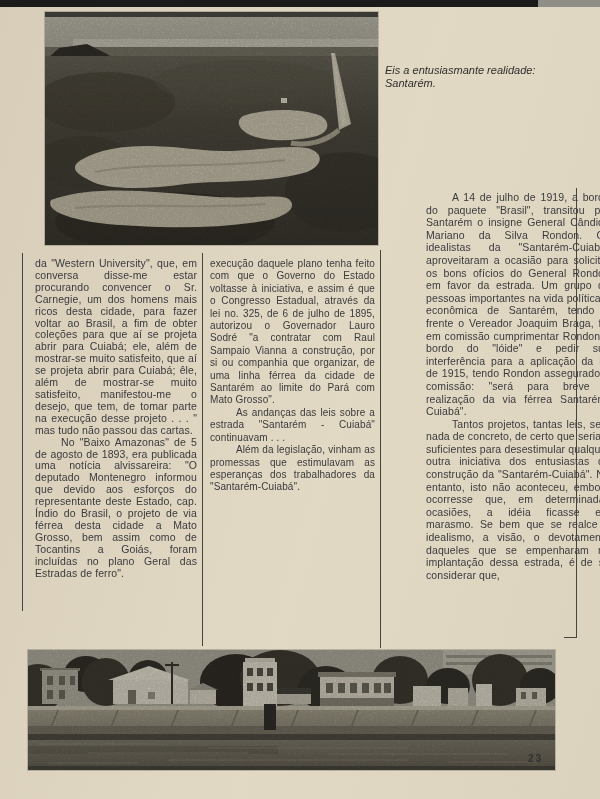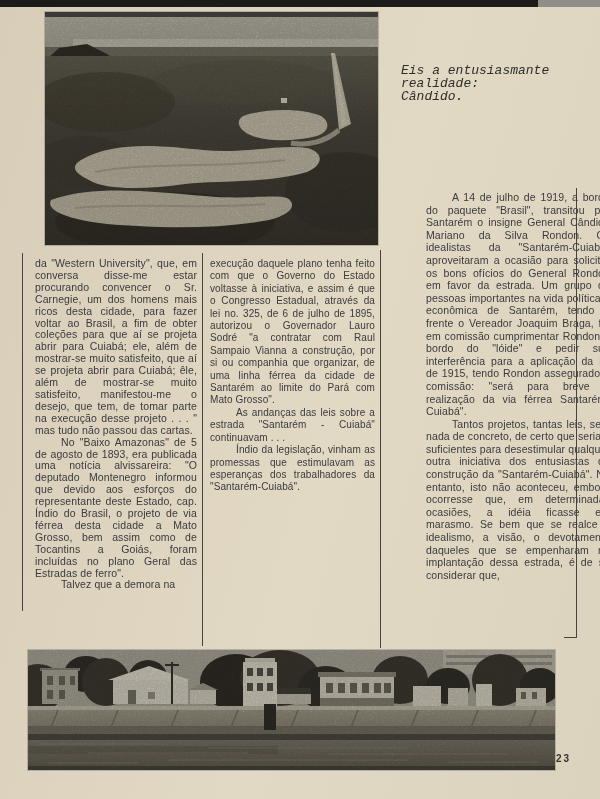--- a/index.html
+++ b/index.html
@@ -9,39 +9,39 @@
     font-family:"Liberation Sans",sans-serif;color:#3a3a3c;
   }
   .top-bar{position:absolute;left:0;top:0;width:600px;height:7px;background:#1b1b19;}
   .top-bar-right{position:absolute;left:538px;top:0;width:62px;height:7px;background:#8f8f87;}
   .photo{position:absolute;overflow:hidden;box-shadow:0 0 0 1px rgba(60,58,50,.25);}
   .photo-top{left:45px;top:12px;width:333px;height:233px;}
   .photo-bottom{left:28px;top:650px;width:527px;height:120px;}
   .photo svg{display:block;width:100%;height:100%;}
   .caption{
     position:absolute;left:385px;top:64px;width:200px;
-    font-family:Liberation Mono, monospace;font-style:italic;
-    font-size:13px;line-height:13px;color:#2e2d2b;margin-left:16px;
+    font-family:Liberation Sans, sans-serif;font-style:italic;
+    font-size:11px;line-height:13px;color:#2e2d2b;
   }
   .col{position:absolute;text-align:justify;letter-spacing:.1px;}
   .col p{margin:0;text-indent:26px;}
   .col p.cont{text-indent:0;}
   .col-left{left:35px;top:258px;width:162px;font-size:10.5px;line-height:11.9px;}
   .col-middle{left:210px;top:258px;width:165px;font-size:10px;line-height:12.4px;}
   .col-right{left:386px;top:191px;width:184px;font-size:10.5px;line-height:12.6px;margin-left:40px;}
   .rule{position:absolute;width:1px;background:#45443f;}
   .rule-left{left:22px;top:253px;height:358px;}
   .rule-mid1{left:202px;top:253px;height:393px;}
   .rule-mid2{left:380px;top:250px;height:398px;}
   .rule-right{left:576px;top:188px;height:450px;}
   .rule-right::after{
     content:"";position:absolute;left:-12px;bottom:0;width:12px;height:1px;background:#45443f;
   }
   .page-number{
-    position:absolute;left:556px;top:753px;
+    position:absolute;left:528px;top:753px;
     font-size:10px;font-weight:bold;letter-spacing:2px;color:#33322e;
   }
 </style>
 </head>
 <body>
 
 <div class="page">
 
   <div class="top-bar"></div>
   <div class="top-bar-right"></div>
@@ -90,38 +90,37 @@
         <polygon points="286,41 290,41 306,112 294,118" fill="#d9d1bb"></polygon>
         <polygon points="287,41 289,41 302,112 297,114" fill="#e4ddc8"></polygon>
         <rect x="236" y="86" width="6" height="5" fill="#e8e2d0"></rect>
       </g>
       <rect x="0" y="0" width="333" height="233" filter="url(#grain)" opacity="0.28"></rect>
     </svg>
   </div>
 
   <div class="caption">
     <div>Eis a entusiasmante realidade:</div>
-    <div>Cândido.</div>
+    <div>Santarém.</div>
   </div>
 
   <div class="rule rule-left"></div>
   <div class="rule rule-mid1"></div>
   <div class="rule rule-mid2"></div>
   <div class="rule rule-right"></div>
 
   <div class="col col-left">
     <p class="cont">da "Western University", que, em conversa disse-me estar procurando convencer o Sr. Carnegie, um dos homens mais ricos desta cidade, para fazer voltar ao Brasil, a fim de obter coleções para que aí se projeta abrir para Cuiabá; ele, além de mostrar-se muito satisfeito, que aí se projeta abrir para Cuiabá; êle, além de mostrar-se muito satisfeito, manifestou-me o desejo, que tem, de tomar parte na execução desse projeto . . . " mas tudo não passou das cartas.</p>
     <p>No "Baixo Amazonas" de 5 de agosto de 1893, era publicada uma notícia alvissareira: "O deputado Montenegro informou que devido aos esforços do representante deste Estado, cap. Índio do Brasil, o projeto de via férrea desta cidade a Mato Grosso, bem assim como de Tocantins a Goiás, foram incluídas no plano Geral das Estradas de ferro".</p>
-    <p>Talvez que a demora na</p>
   </div>
 
   <div class="col col-middle">
     <p class="cont">execução daquele plano tenha feito com que o Governo do Estado voltasse à iniciativa, e assim é que o Congresso Estadual, através da lei no. 325, de 6 de julho de 1895, autorizou o Governador Lauro Sodré "a contratar com Raul Sampaio Vianna a construção, por si ou companhia que organizar, de uma linha férrea da cidade de Santarém ao limite do Pará com Mato Grosso".</p>
     <p>As andanças das leis sobre a estrada "Santarém - Cuiabá" continuavam . . .</p>
-    <p>Índio da legislação, vinham as promessas que estimulavam as esperanças dos trabalhadores da "Santarém-Cuiabá".</p>
+    <p>Além da legislação, vinham as promessas que estimulavam as esperanças dos trabalhadores da "Santarém-Cuiabá".</p>
   </div>
 
   <div class="col col-right">
     <p>A 14 de julho de 1919, a bordo do paquete "Brasil", transitou por Santarém o insigne General Cândido Mariano da Silva Rondon. Os idealistas da "Santarém-Cuiabá" aproveitaram a ocasião para solicitar os bons ofícios do General Rondon em favor da estrada. Um grupo de pessoas importantes na vida política e econômica de Santarém, tendo à frente o Vereador Joaquim Braga, foi em comissão cumprimentar Rondon a bordo do "lóide" e pedir sua interferência para a aplicação da lei de 1915, tendo Rondon assegurado à comissão: "será para breve a realização da via férrea Santarém-Cuiabá".</p>
     <p>Tantos projetos, tantas leis, sem nada de concreto, de certo que seriam suficientes para desestimular qualquer outra iniciativa dos entusiastas da construção da "Santarém-Cuiabá". No entanto, isto não aconteceu, embora ocorresse que, em determinadas ocasiões, a idéia ficasse em marasmo. Se bem que se realce o idealismo, a visão, o devotamento daqueles que se empenharam na implantação dessa estrada, é de se considerar que,</p>
   </div>
 
   <div class="photo photo-bottom">
     <svg viewBox="0 0 527 120" preserveAspectRatio="none">
       <defs>

